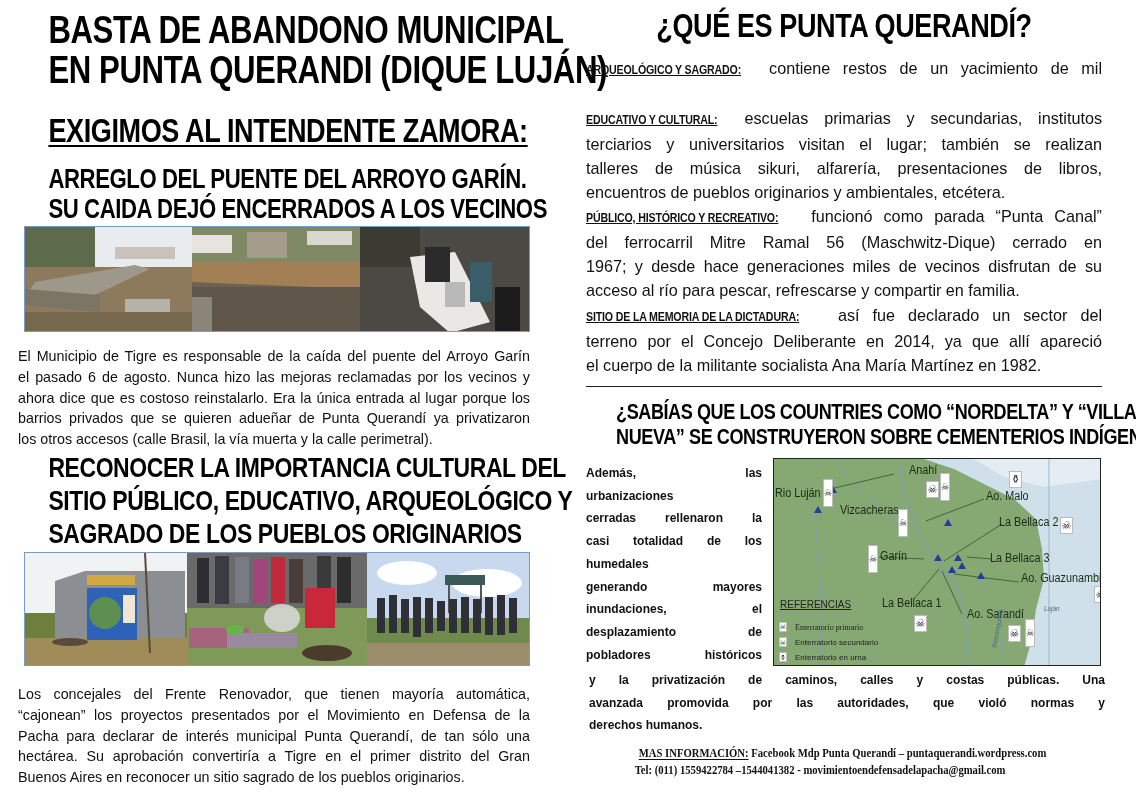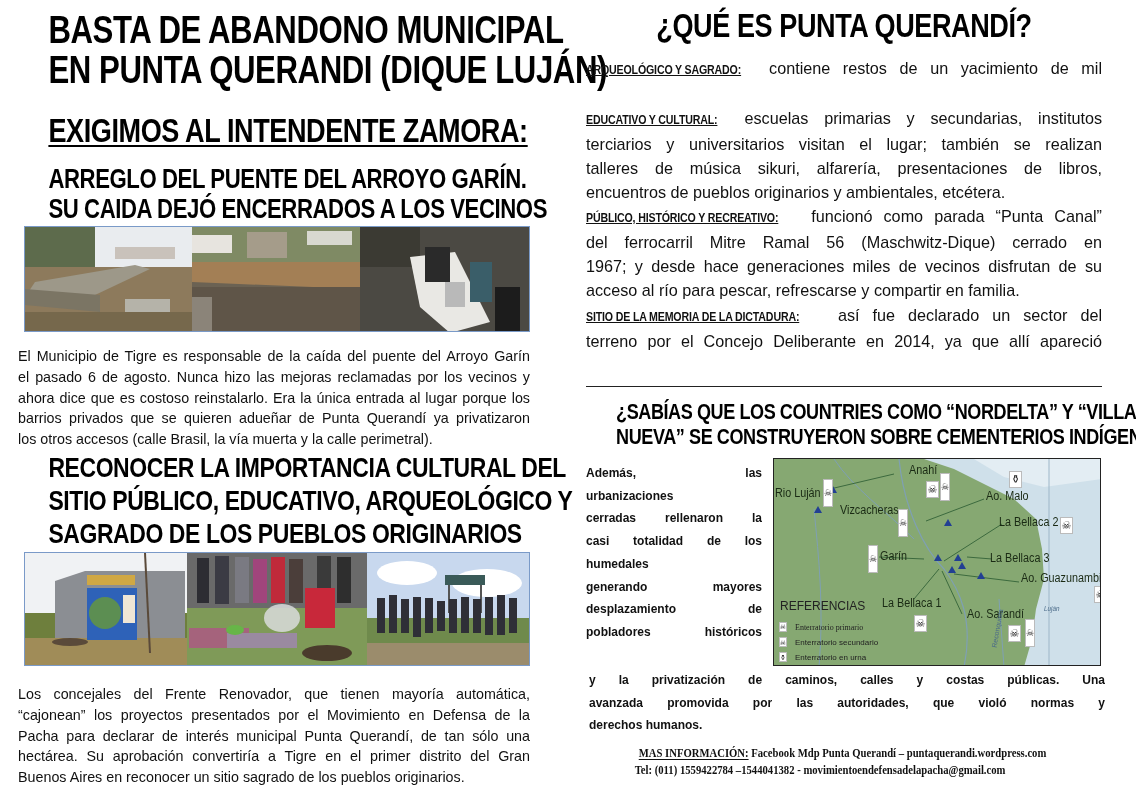--- a/index.html
+++ b/index.html
@@ -33,21 +33,21 @@
   .bold-par .line { display: block; white-space: nowrap; text-align: justify; text-align-last: justify; }
   .bold-par .line.last { text-align-last: left; }
 
   .map { position: absolute; left: 187px; top: 458px; width: 328px; height: 208px; border: 1px solid #222; overflow: hidden; background: #8bab78; }
   .map svg { display: block; }
   .map-label { position: absolute; font-size: 12px; color: #1a2a14; font-family: "Liberation Sans", sans-serif; transform: scaleX(0.9); transform-origin: left; white-space: nowrap; }
   .tri { position: absolute; width: 0; height: 0; border-left: 4px solid transparent; border-right: 4px solid transparent; border-bottom: 7px solid #223f93; }
   .pin { position: absolute; background: #fff; border: 1px solid #bbb; font-size: 11px; line-height: 1; display: flex; align-items: center; justify-content: center; color: #222; }
   .pin.skel { width: 10px; height: 28px; font-size: 9px; }
   .pin.skull { width: 13px; height: 17px; }
-  .legend-title { position: absolute; font-size: 12px; color: #222; }
+  .legend-title { position: absolute; font-size: 10px; text-decoration: underline; color: #222; }
   .legend-row { position: absolute; font-size: 8px; color: #222; display: flex; align-items: center; gap: 8px; }
   .legend-row .pin { position: static; width: 8px; height: 10px; font-size: 7px; }
 
   .footer { position: absolute; left: 8px; width: 516px; font-weight: bold; font-size: 13px; line-height: 17px; font-family: Liberation Serif, serif; }
   .footer .ln { display: inline-block; transform: scaleX(0.82); transform-origin: center; white-space: nowrap; }
 </style>
 </head>
 <body>
 
 <div class="col left">
@@ -197,34 +197,36 @@
   <div class="r-para" style="top:204px;">
     <span class="line"><span class="lbl">PÚBLICO, HISTÓRICO Y RECREATIVO:</span><span> funcionó como parada “Punta Canal”</span></span>
     <span class="line">del ferrocarril Mitre Ramal 56 (Maschwitz-Dique)   cerrado en</span>
     <span class="line">1967; y desde hace generaciones miles de vecinos disfrutan de su</span>
     <span class="line last">acceso al río para pescar, refrescarse y compartir en familia.</span>
   </div>
 
   <div class="r-para" style="top:303px;">
     <span class="line"><span class="lbl">SITIO DE LA MEMORIA DE LA DICTADURA:</span><span> así fue declarado un sector del</span></span>
     <span class="line">terreno por el Concejo Deliberante en 2014, ya que allí apareció</span>
+    <span class="line last">el cuerpo de la militante socialista Ana María Martínez en 1982.</span>
   </div>
 
   <div class="divider" style="top:386px;"></div>
 
   <div class="impact" style="position:absolute; top:399px; left:-20px; width:556px; font-size:22px; line-height:25px;">¿SABÍAS QUE  LOS COUNTRIES COMO “NORDELTA” Y “VILLA</div>
   <div class="impact" style="position:absolute; top:424px; left:-20px; width:556px; font-size:22px; line-height:25px;">NUEVA” SE CONSTRUYERON SOBRE CEMENTERIOS INDÍGENAS?</div>
 
   <div class="bold-par" style="left:0; top:462px; width:176px;">
     <span class="line">Además,                las</span>
     <span class="line last">urbanizaciones</span>
     <span class="line">cerradas rellenaron la</span>
     <span class="line">casi totalidad de los</span>
     <span class="line last">humedales</span>
     <span class="line">generando    mayores</span>
+    <span class="line">inundaciones,          el</span>
     <span class="line">desplazamiento       de</span>
     <span class="line">pobladores históricos</span>
   </div>
 
   <div class="map" style="left:187px;">
     <svg width="328" height="208" viewBox="0 0 328 208">
       <rect width="328" height="208" fill="#86a872"></rect>
       <path d="M150,0 L328,0 L328,208 L250,208 L258,180 L262,150 L270,120 L268,90 L262,60 L240,40 L210,25 L180,10 Z" fill="#cfe0ea"></path>
       <path d="M200,0 L328,0 L328,20 L270,28 L230,18 Z" fill="#e3edf3"></path>
       <line x1="275" y1="0" x2="275" y2="208" stroke="#9db6c8" stroke-width="1"></line>

